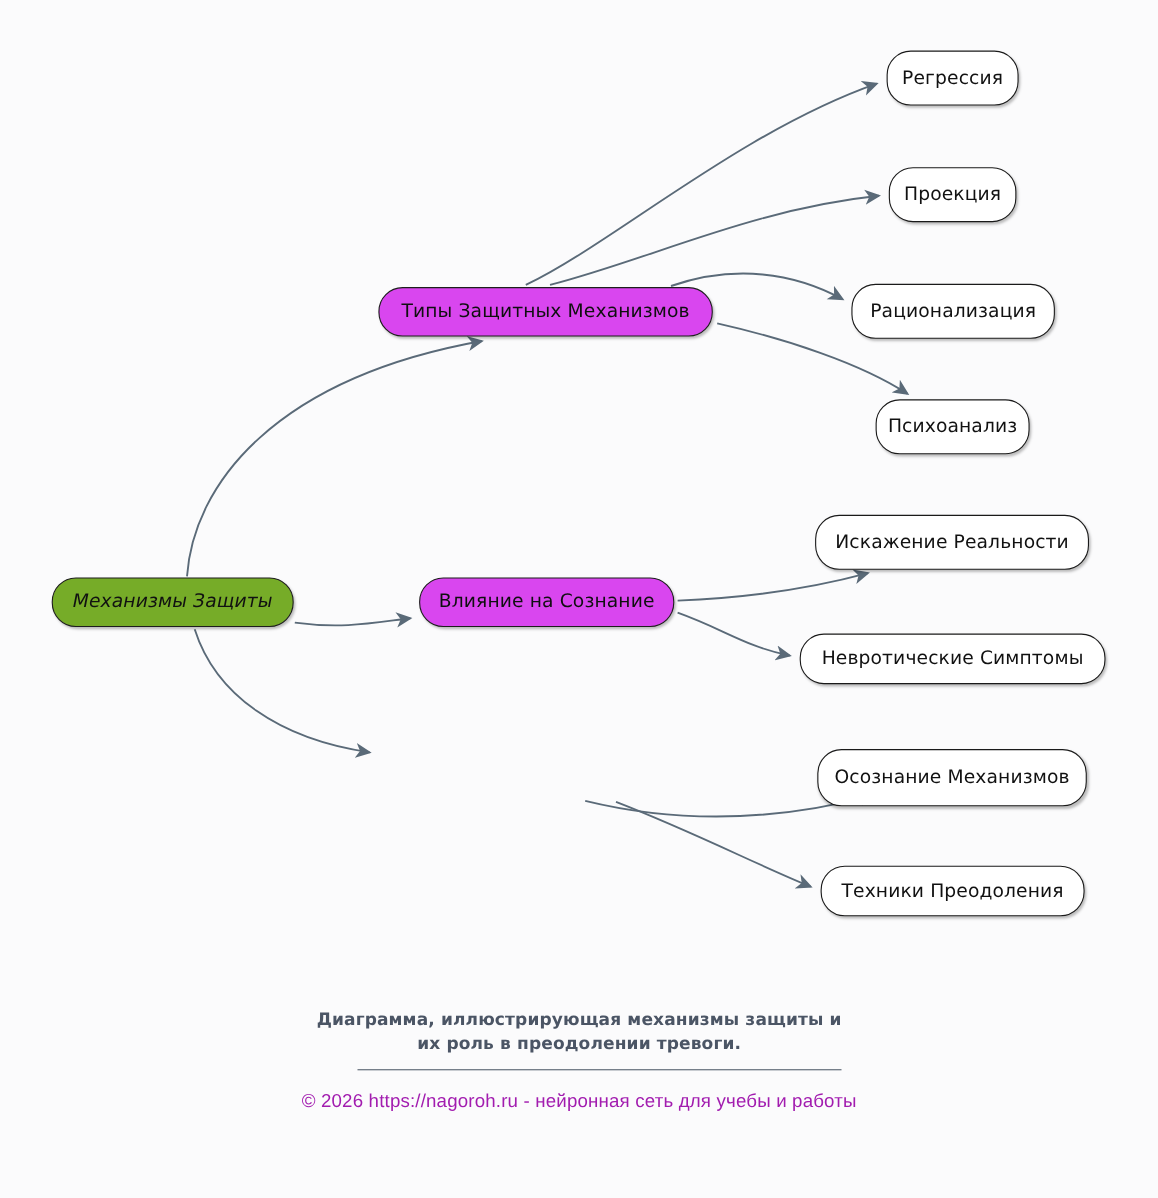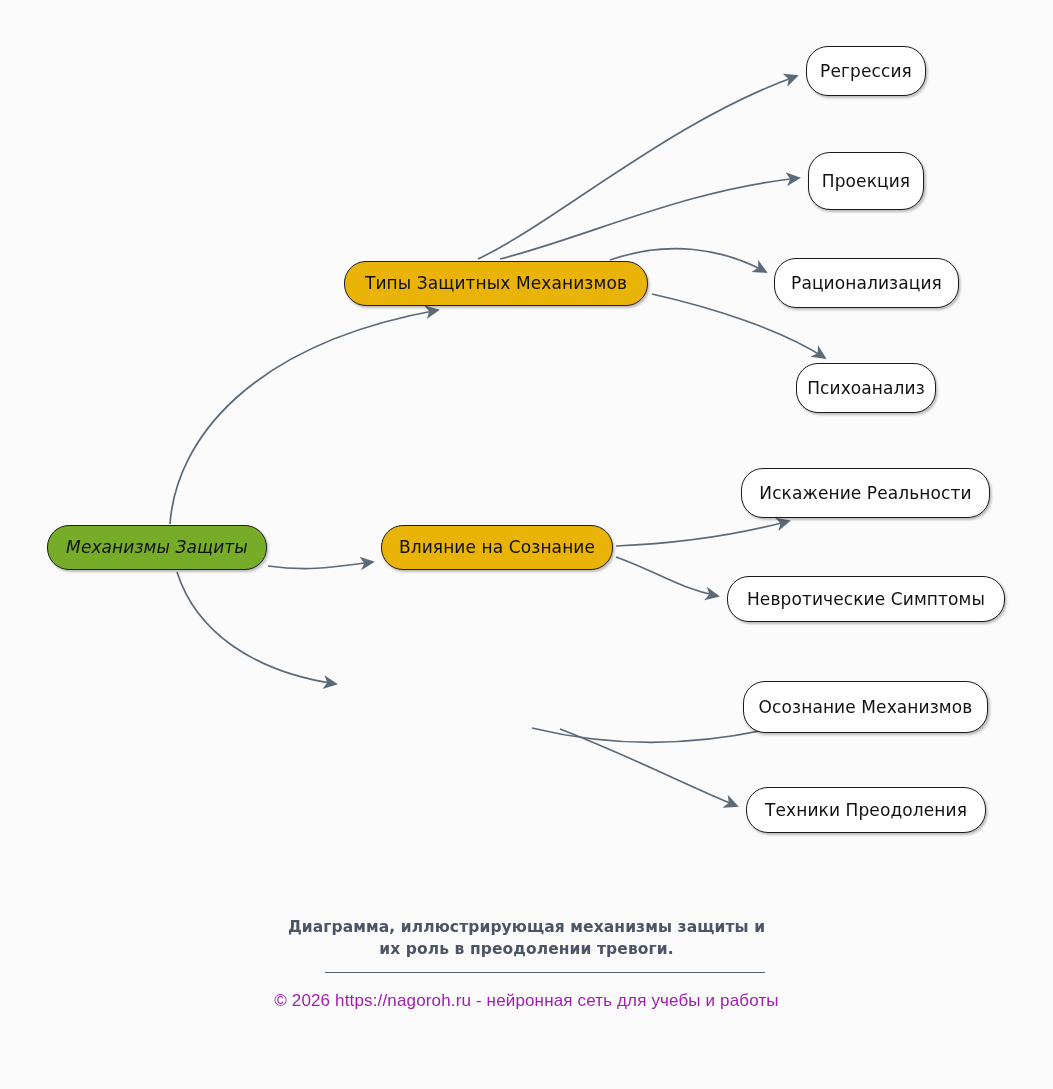--- a/index.html
+++ b/index.html
@@ -50,21 +50,21 @@
   }
 
   .node.root {
     background: #76ac28;
     border-color: #1d1d1d;
     color: #111111;
     font-style: italic;
   }
 
   .node.branch {
-    background: #eab308;
+    background: #d946ef;
     border-color: #1d1d1d;
     color: #0f0f0f;
   }
 
   .node.leaf {
     background: #ffffff;
   }
 
   .footer {
     position: absolute;
@@ -136,21 +136,21 @@
   </div>
 
   <div class="node branch" style="left:344px; top:261px; width:304px; height:45px;">
     <span>Типы Защитных Механизмов</span>
   </div>
 
   <div class="node leaf" style="left:806px; top:46px; width:120px; height:50px;">
     <span>Регрессия</span>
   </div>
 
-  <div class="node leaf" style="left:808px; top:152px; width:116px; height:58px;">
+  <div class="node leaf" style="left:808px; top:152px; width:116px; height:50px;">
     <span>Проекция</span>
   </div>
 
   <div class="node leaf" style="left:774px; top:258px; width:185px; height:50px;">
     <span>Рационализация</span>
   </div>
 
   <div class="node leaf" style="left:796px; top:363px; width:140px; height:50px;">
     <span>Психоанализ</span>
   </div>

